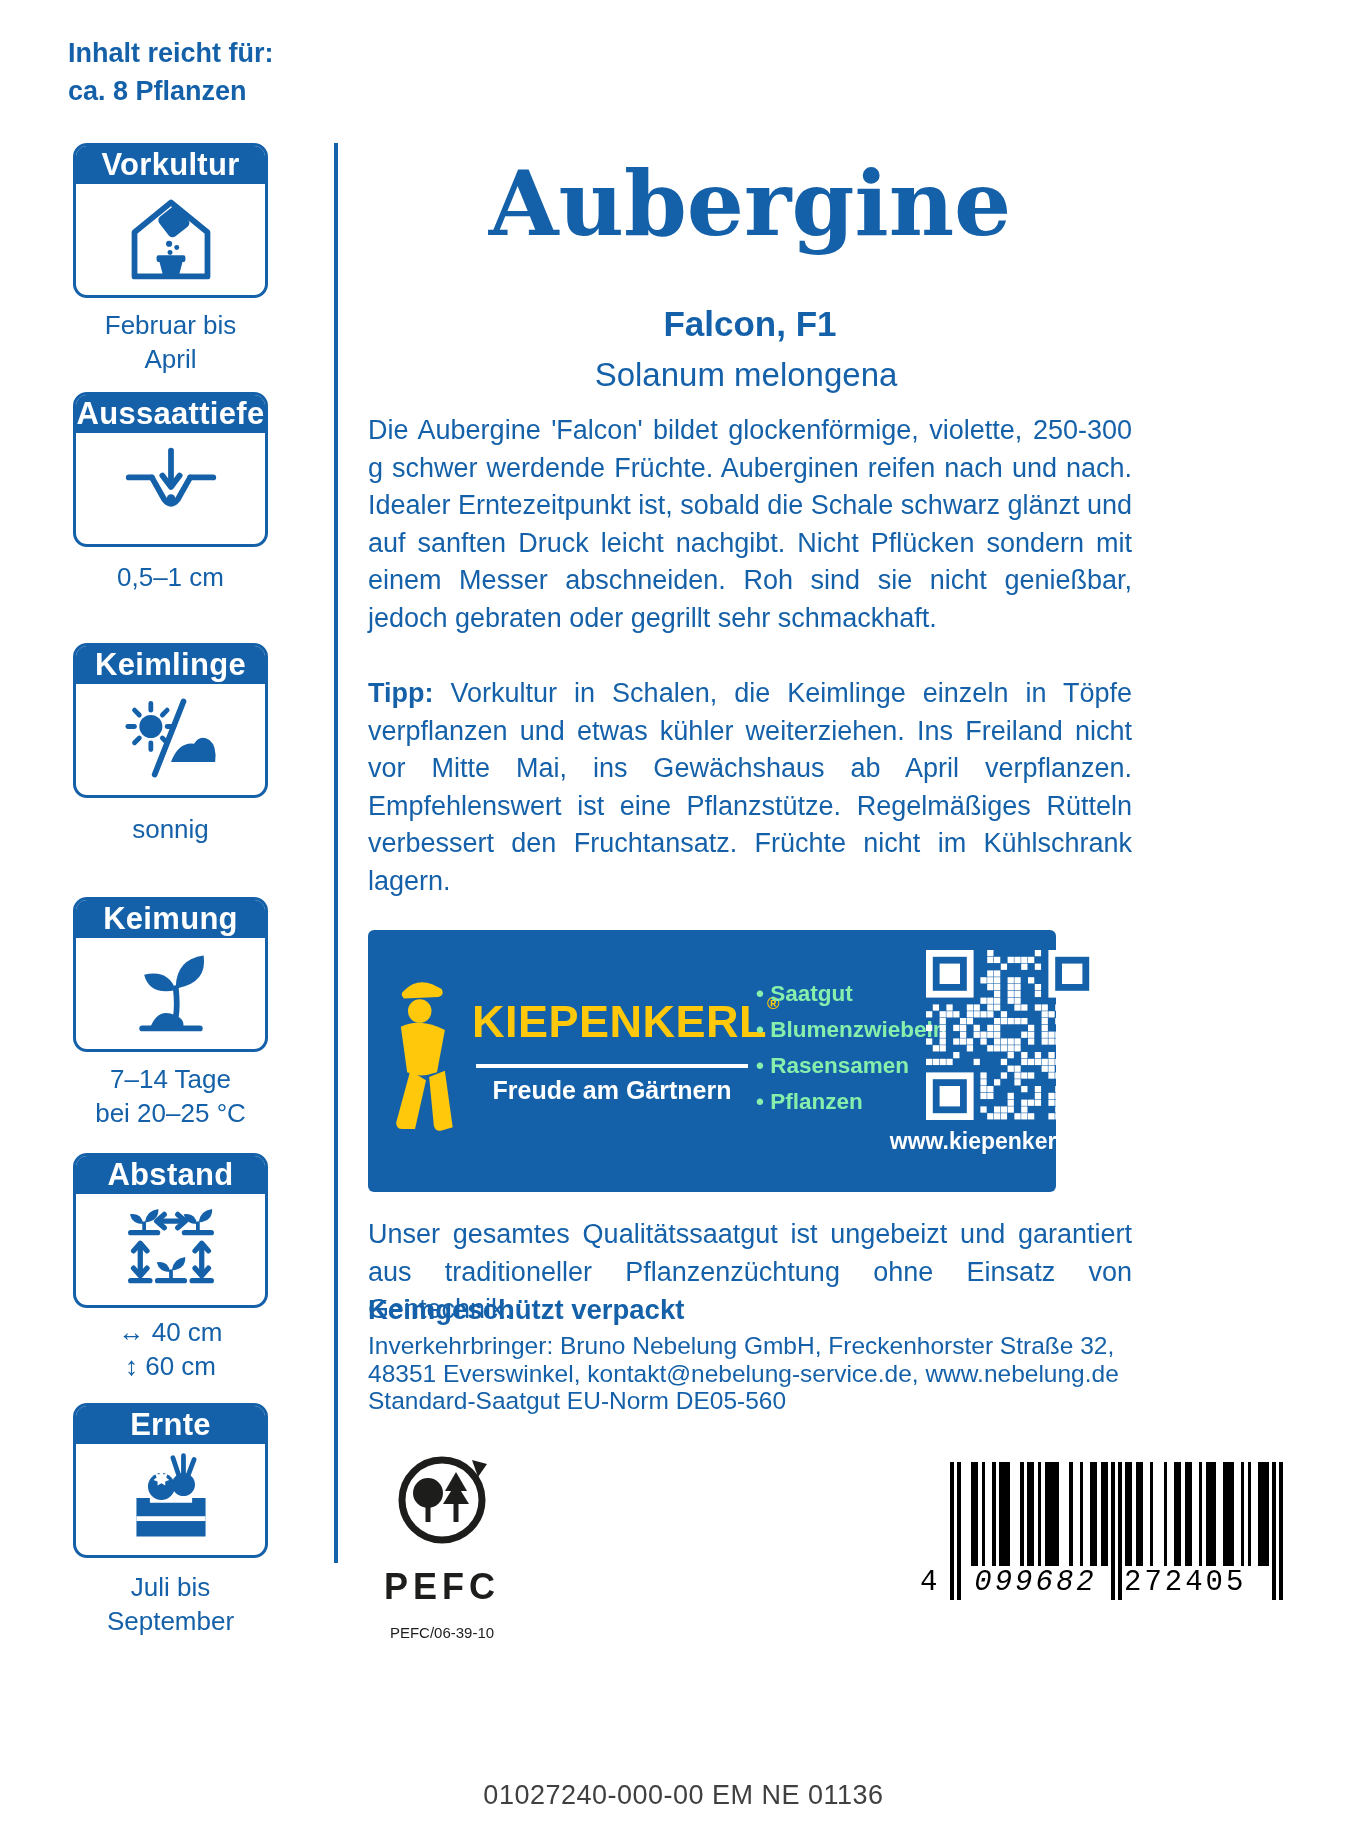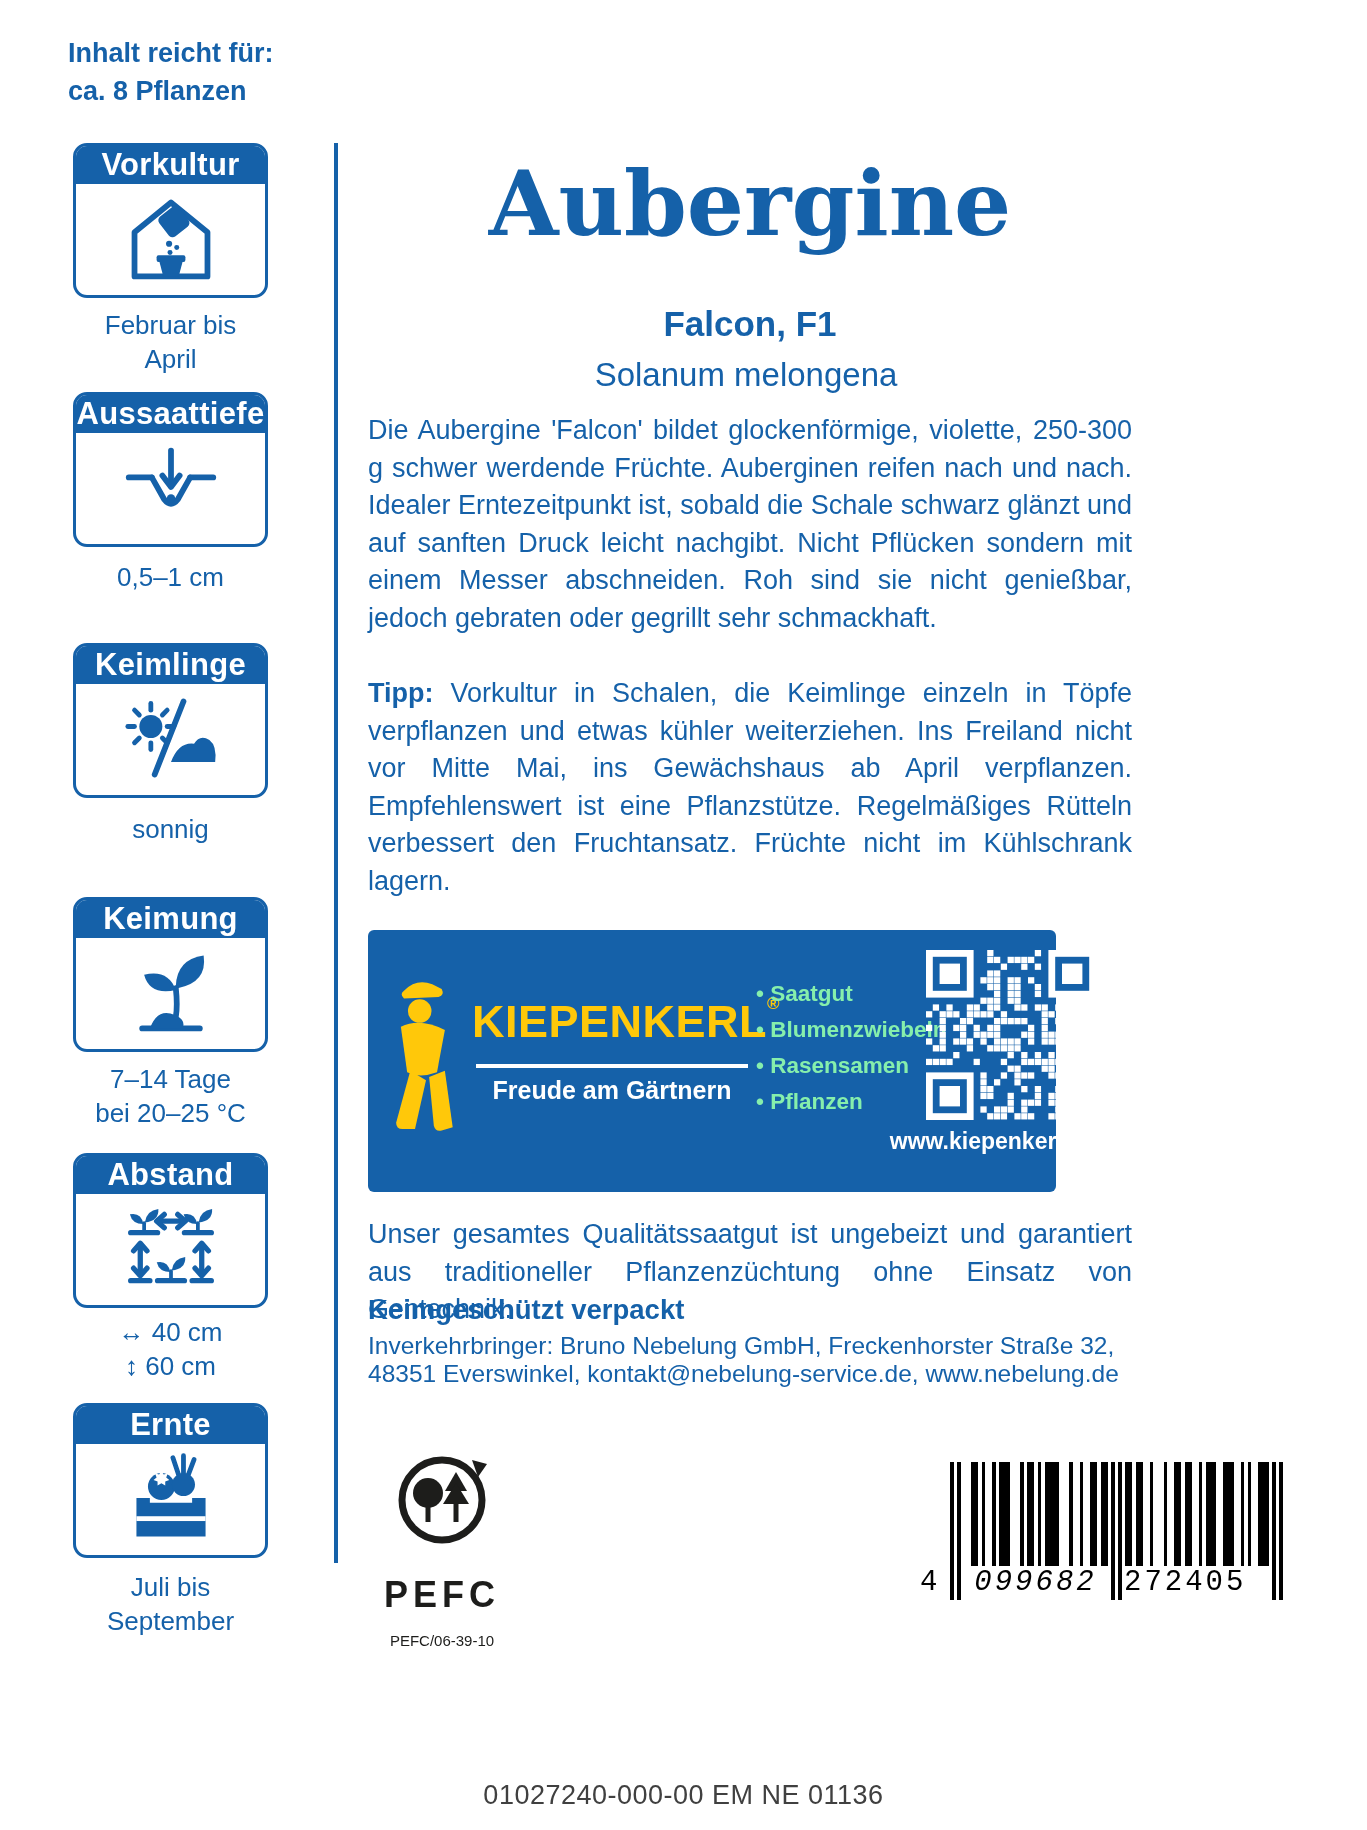--- a/index.html
+++ b/index.html
@@ -43,21 +43,21 @@
   .qr{ left:558px; top:20px; width:170px; height:170px; }
   .site{ left:400px; top:198px; width:328px; text-align:right; color:#fff; font-size:23px; font-weight:600; }
 
   
   .quality{ top:1216px; }
   .packed{ left:368px; top:1294px; color:var(--blue); font-size:27.5px; font-weight:bold; }
   .distrib{ left:368px; width:764px; top:1332px; color:var(--blue); font-size:24.5px; line-height:27.5px; }
 
   
   .pefc{ left:372px; top:1448px; width:140px; text-align:center; color:var(--ink); }
-  .pefc .word{ font-size:36px; font-weight:bold; letter-spacing:5px; margin-top:14px; }
+  .pefc .word{ font-size:36px; font-weight:bold; letter-spacing:5px; margin-top:6px; }
   .pefc .code{ font-size:15px; margin-top:16px; }
 
   
   .barcode{ left:950px; top:1462px; width:333px; height:142px; }
   .barcode .bar{ position:absolute; top:0; background:#000; }
   .bc-d{ position:absolute; top:104px; font-family:"Liberation Mono","DejaVu Sans Mono",monospace;
     font-size:29px; color:#000; letter-spacing:3px; }
   .bc-first{ left:-30px; }
   .bc-left{ left:12px; width:147px; text-align:center; background:#fff;font-style:italic; }
   .bc-right{ left:174px; width:147px; text-align:left; background:#fff; }
@@ -466,20 +466,21 @@
         <rect x="13.60" y="136.00" width="20.40" height="20.40" fill="#fff"></rect>
       </svg></div>
   <div class="abs site">www.kiepenkerl.de</div>
 </div>
 
 <div class="abs para quality">Unser gesamtes Qualitätssaatgut ist ungebeizt und garantiert aus traditioneller Pflanzenzüchtung ohne Einsatz von Gentechnik.</div>
 <div class="abs packed">Keimgeschützt verpackt</div>
 <div class="abs distrib">
   <div>Inverkehrbringer: Bruno Nebelung GmbH, Freckenhorster Straße 32,</div>
   <div>48351 Everswinkel, kontakt@nebelung-service.de, www.nebelung.de</div>
+  <div>Standard-Saatgut EU-Norm DE05-560</div>
 </div>
 
 <div class="abs pefc">
   <span>
     <svg width="112" height="108" viewBox="0 0 112 108">
       <circle cx="56" cy="52" r="40" stroke="#1d1d1b" stroke-width="7" fill="none"></circle>
       <path d="M86,12 L101,16 L92,29 Z" fill="#1d1d1b"></path>
       <g fill="#1d1d1b">
         <circle cx="42" cy="45" r="15"></circle>
           <rect x="39.5" y="57" width="5" height="17"></rect>

